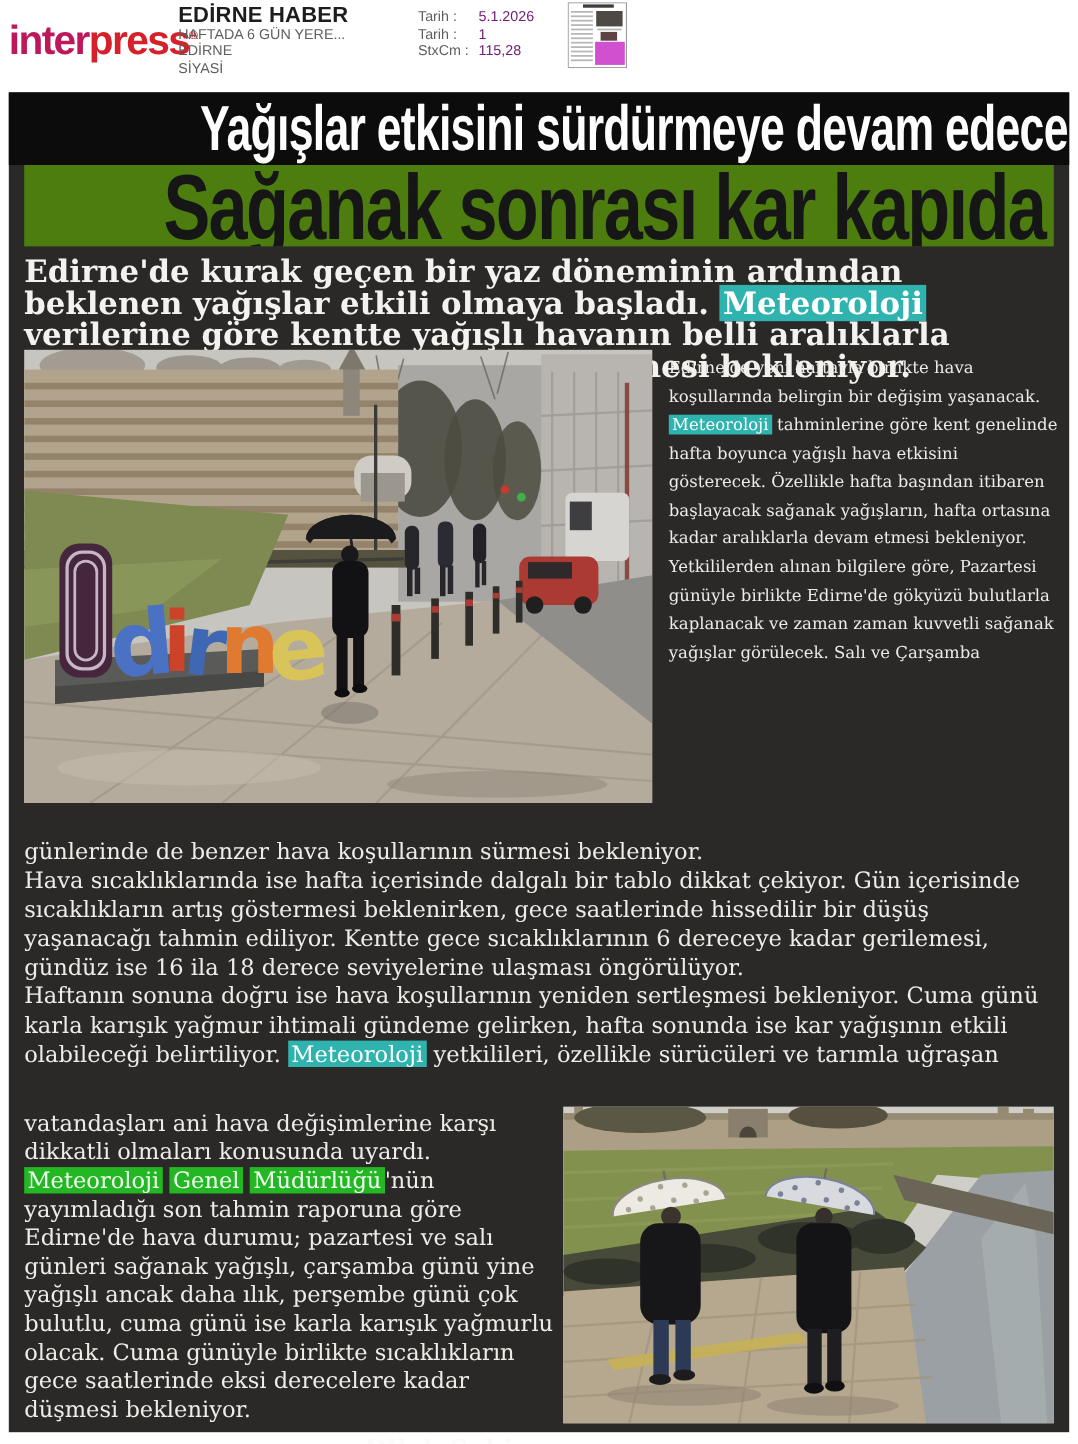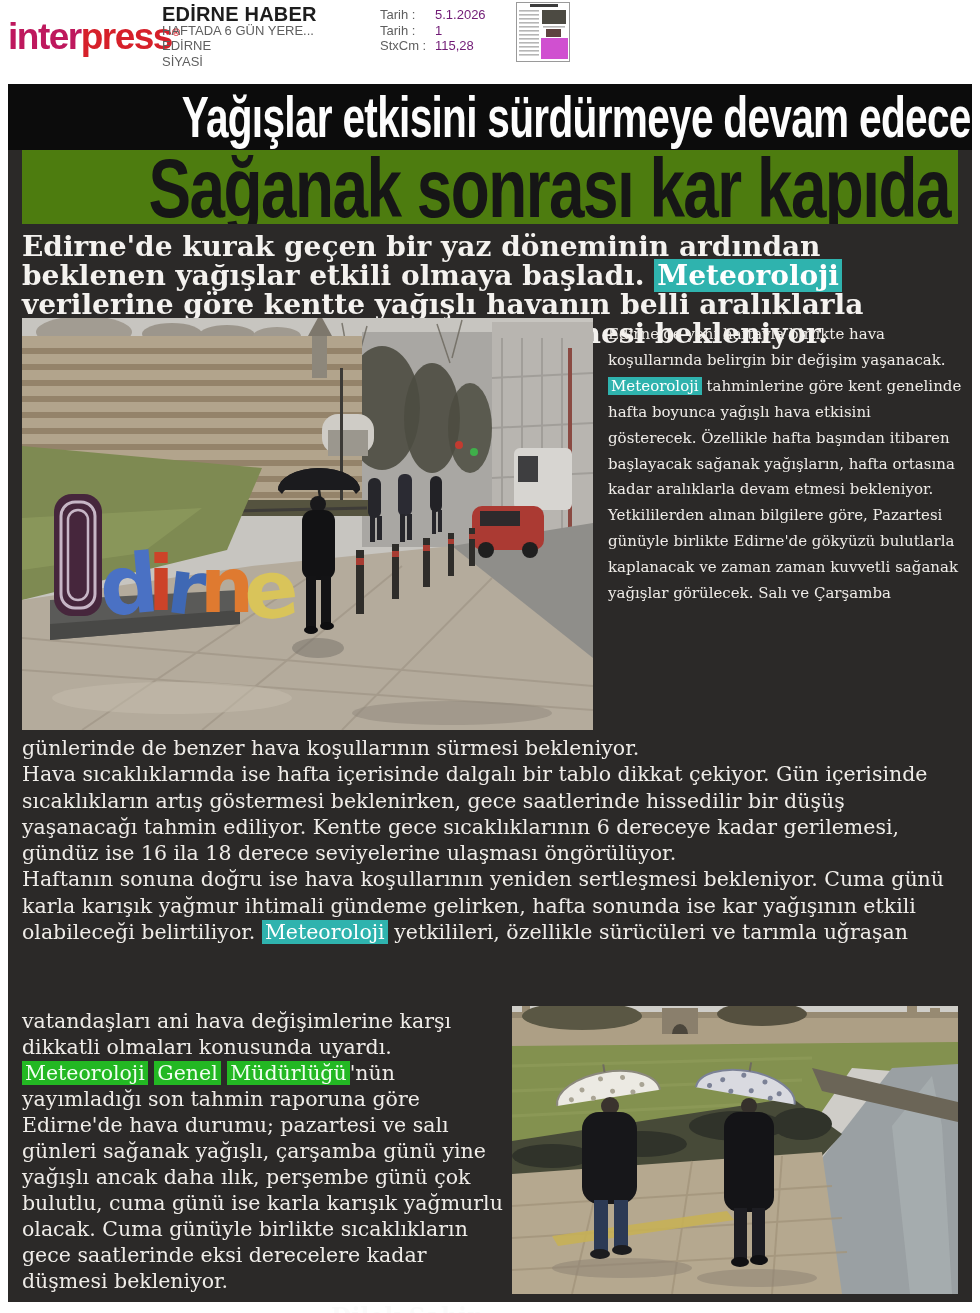--- a/index.html
+++ b/index.html
@@ -27,21 +27,21 @@
   .kicker-band{position:absolute;top:0;left:0;width:964px;height:66px;background:#0c0c0c;text-align:center;overflow:hidden;}
   .kicker-text{display:inline-block;transform:scaleX(.70);transform-origin:50% 50%;white-space:nowrap;
                font-weight:700;font-size:58px;line-height:66px;letter-spacing:-1px;color:#fdfdfd;}
   .headline-band{position:absolute;top:66px;left:14px;width:936px;height:74px;background:#4d7c0f;text-align:center;overflow:hidden;}
   .headline-text{display:inline-block;transform:scaleX(.76);transform-origin:50% 50%;white-space:nowrap;
                  font-weight:700;font-size:84px;line-height:76px;letter-spacing:-2px;color:#161616;}
 
   .serif{font-family:"DejaVu Serif","Liberation Serif",serif;}
   .lede{position:absolute;top:148px;left:14px;width:940px;font-weight:700;font-size:28px;line-height:29px;color:#f4f2ef;}
   .rightcol{position:absolute;top:238px;left:600px;width:356px;font-size:15px;line-height:25.9px;color:#efece8;}
-  .bodytext{position:absolute;top:651px;left:14px;width:944px;font-size:20.5px;line-height:26.3px;color:#efece8;}
+  .bodytext{position:absolute;top:677px;left:14px;width:944px;font-size:20.5px;line-height:26.3px;color:#efece8;}
   .bodytext p{margin:0;}
   .leftcol{position:absolute;top:924px;left:14px;width:490px;font-size:20.5px;line-height:26px;color:#efece8;}
   .leftcol p{margin:0;}
   .byline{margin-top:10px;text-align:right;padding-right:28px;font-weight:700;font-size:23.5px;color:#fafafa;}
 
   .hl-teal{background:#2fb3ae;color:#ffffff;padding:0 3px;}
   .hl-green{background:#23b823;color:#f2fff2;padding:0 3px;}
 
   .photo1{position:absolute;top:234px;left:14px;width:571px;height:412px;overflow:hidden;background:#b5ada0;}
   .photo2{position:absolute;top:922px;left:504px;width:446px;height:288px;overflow:hidden;background:#a9a294;}

